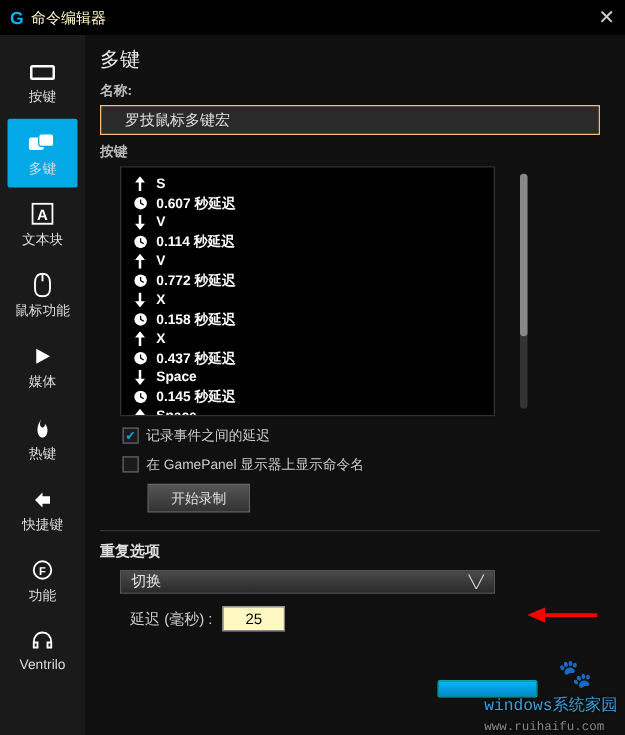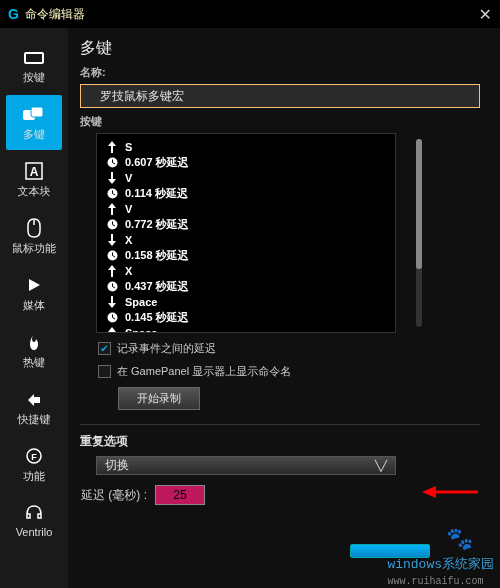--- a/index.html
+++ b/index.html
@@ -114,24 +114,24 @@
   border: 1px solid #555;
   color: #e0e0e0;
   padding: 0 8px;
   display: flex;
   justify-content: space-between;
   align-items: center;
   cursor: pointer;
   margin-left: 16px;
 }
 .chevron { font-size: 10px; }
-.delay-row { display: flex; align-items: center; gap: 8px; margin-top: 10px; margin-left: 1px; font-size: 12px; color: #ccc; }
+.delay-row { display: flex; align-items: center; gap: 8px; margin-top: 10px; margin-left: 24px; font-size: 12px; color: #ccc; }
 .delay-input {
   width: 50px;
-  background: #be185d;
+  background: #fef9c3;
   color: #000;
   border: 1px solid #888;
   padding: 2px 4px;
   text-align: center;
   font-size: 12px;
 }
 .red-arrow {
   position: absolute;
   right: 22px;
   top: 483px;

